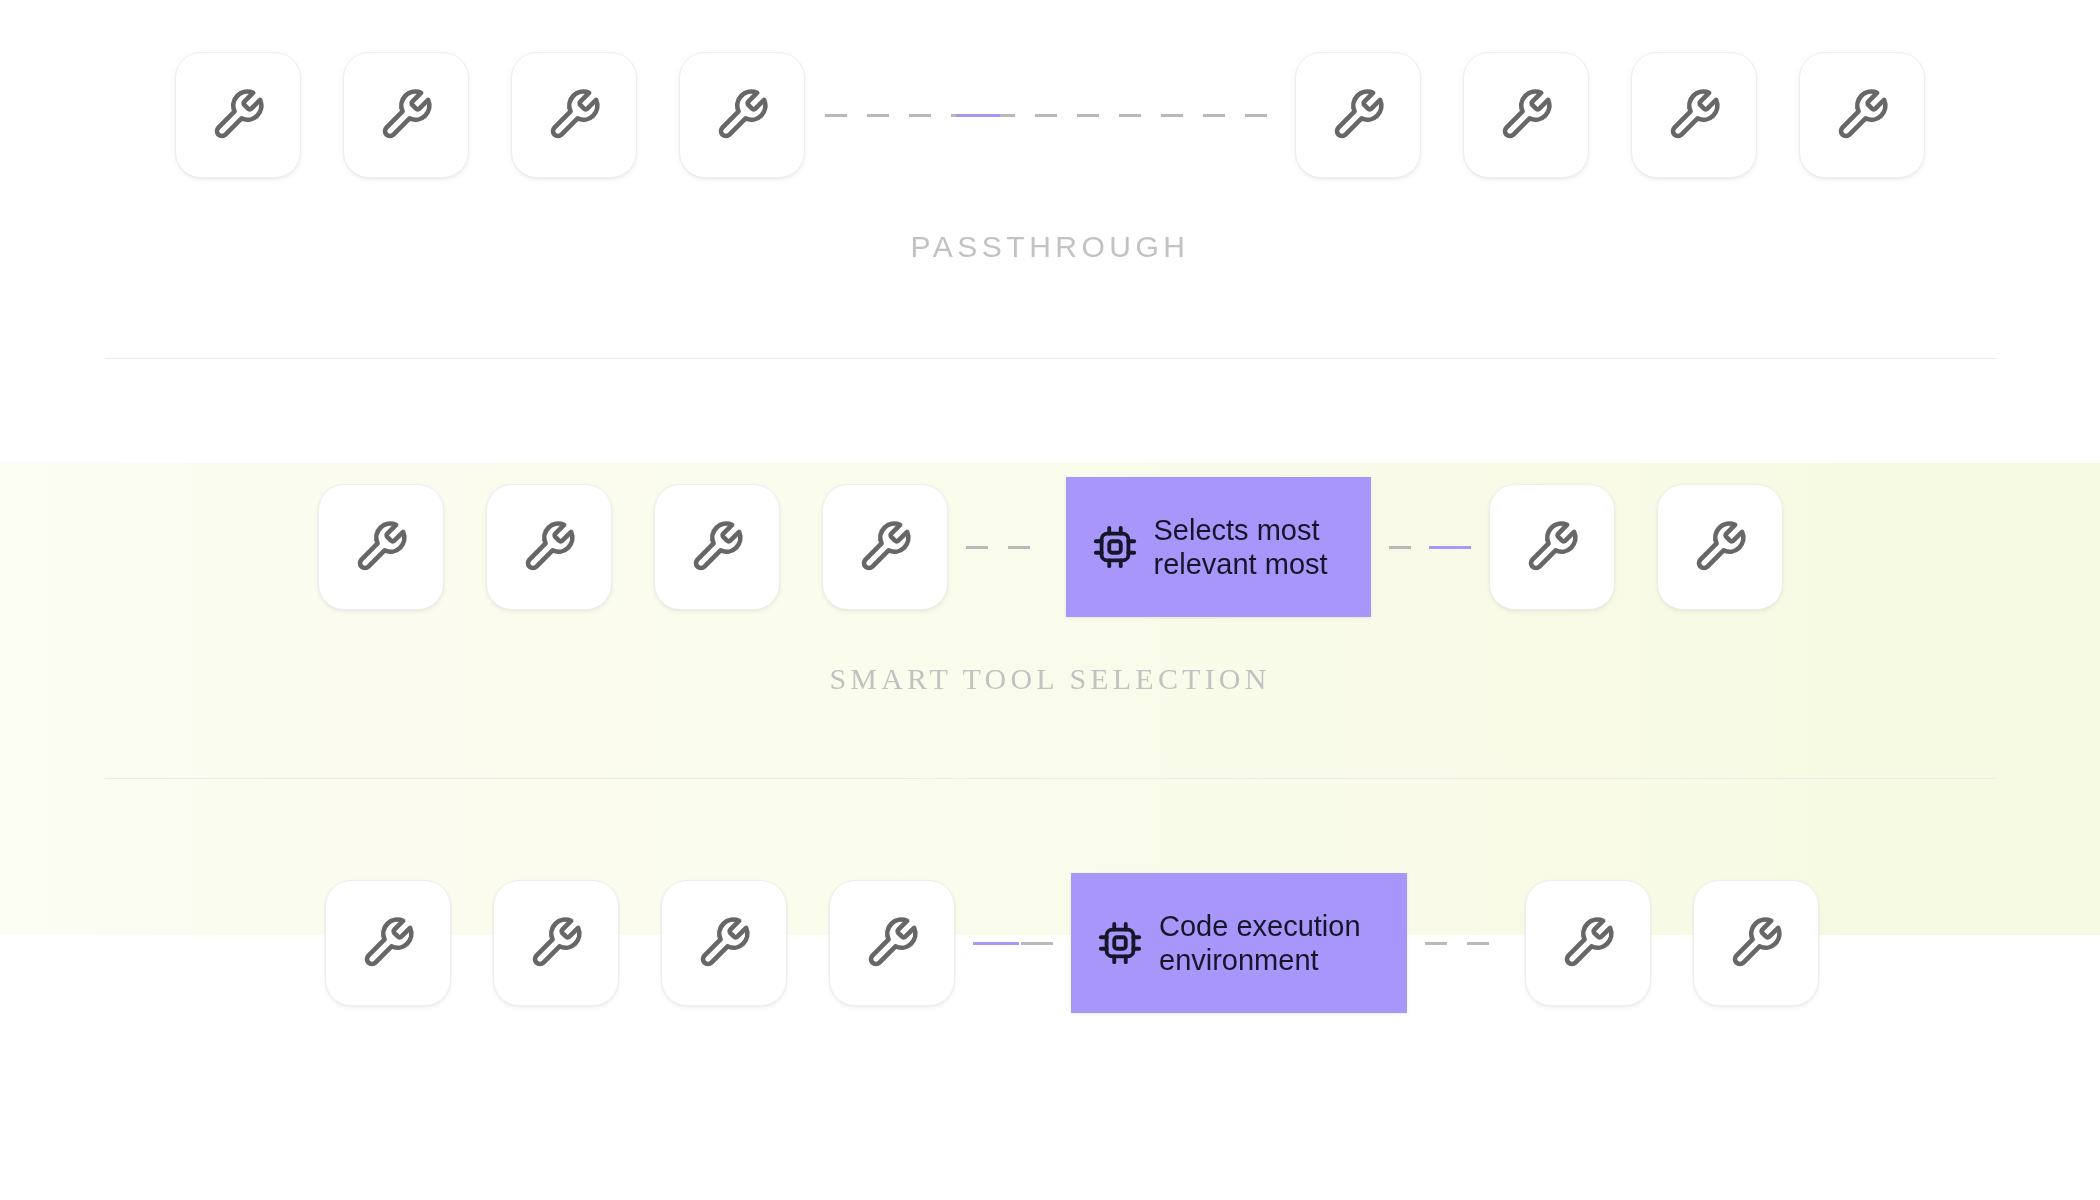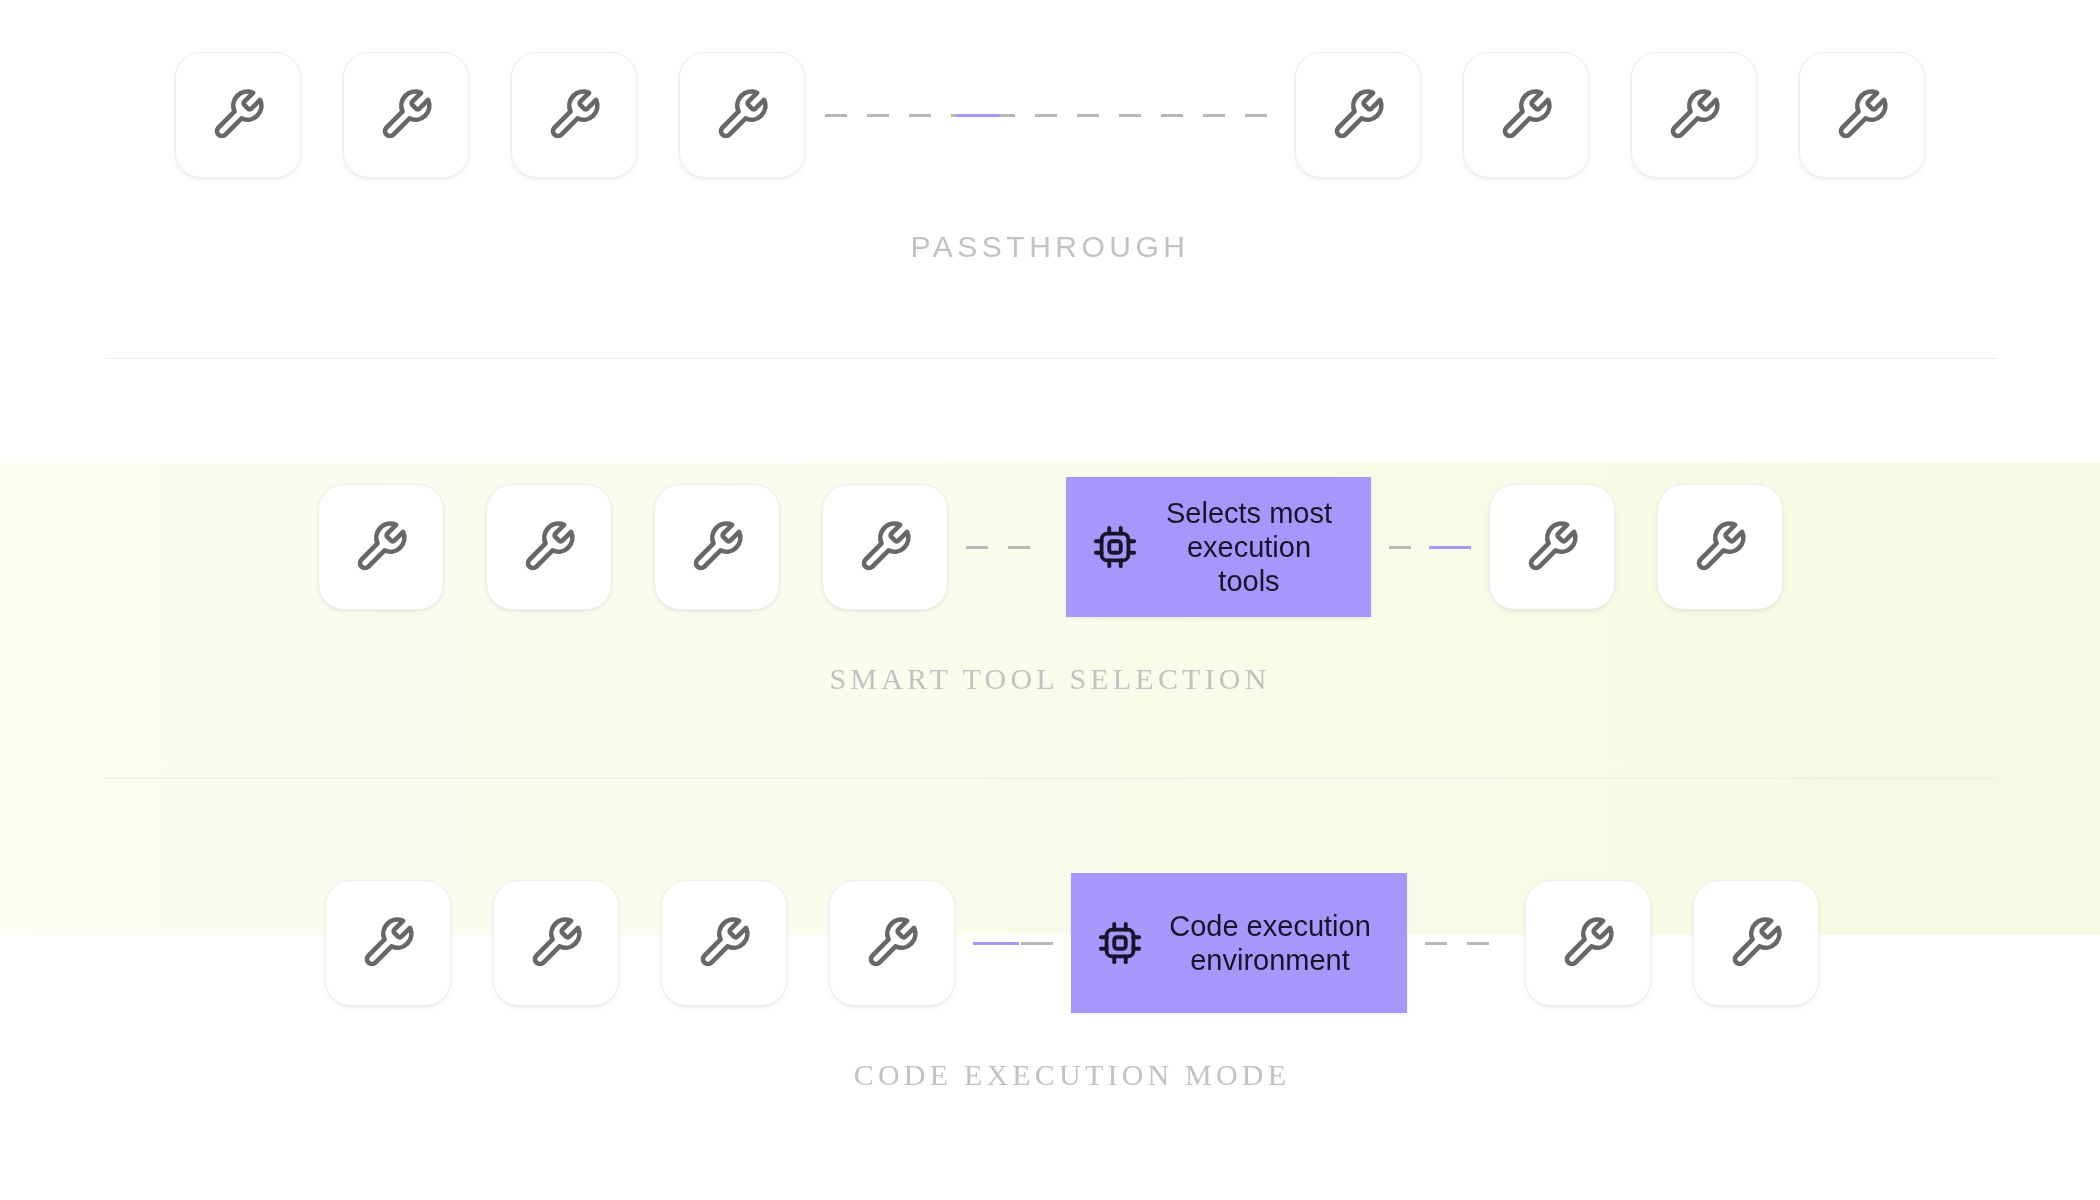--- a/index.html
+++ b/index.html
@@ -141,21 +141,21 @@
     box-shadow: 0 1px 3px rgba(0,0,0,0.08);
   }
   .node-box.nb-smart { width: 305px; height: 140px; }
   .node-box.nb-code  { width: 336px; height: 140px; }
 
   .node-label {
     color: #16162b;
     font-size: 29px;
     line-height: 1.18;
     font-family: "Liberation Sans", sans-serif;
-    text-align: center;
+    text-align: left;
     flex: 1;
   }
   .chip-icon { flex: 0 0 auto; display: block; }
 
   
   .caption {
     margin-top: 40px;
     color: #c2c2c2;
     font-size: 30px;
     letter-spacing: 4.2px;
@@ -274,21 +274,21 @@
           <line x1="15" y1="2" x2="15" y2="5"></line>
           <line x1="9" y1="19" x2="9" y2="22"></line>
           <line x1="15" y1="19" x2="15" y2="22"></line>
           <line x1="2" y1="9" x2="5" y2="9"></line>
           <line x1="2" y1="15" x2="5" y2="15"></line>
           <line x1="19" y1="9" x2="22" y2="9"></line>
           <line x1="19" y1="15" x2="22" y2="15"></line>
         </svg>
         <div class="node-label">
           <div>Selects most</div>
-          <div>execution tools</div>
+          <div>relevant most</div>
         </div>
       </div>
 
       <div class="connector conn-r2r">
         <div class="dashes"></div>
         <div class="accent"></div>
       </div>
 
       <div class="tool-group">
         <div class="tool-card">
@@ -368,16 +368,15 @@
             </svg>
         </div>
         <div class="tool-card">
           <svg class="wrench-icon" width="56" height="56" viewBox="0 0 24 24" fill="none" stroke="#676767" stroke-width="2" stroke-linecap="round" stroke-linejoin="round">
               <path d="M14.7 6.3a1 1 0 0 0 0 1.4l1.6 1.6a1 1 0 0 0 1.4 0l3.77-3.77a6 6 0 0 1-7.94 7.94l-6.91 6.91a2.12 2.12 0 0 1-3-3l6.91-6.91a6 6 0 0 1 7.94-7.94l-3.76 3.76z"></path>
             </svg>
         </div>
       </div>
 
     </div>
-    <div class="caption">CODE EXECUTION MODE</div>
   </div>
 
 </div>
 
 </body></html>

